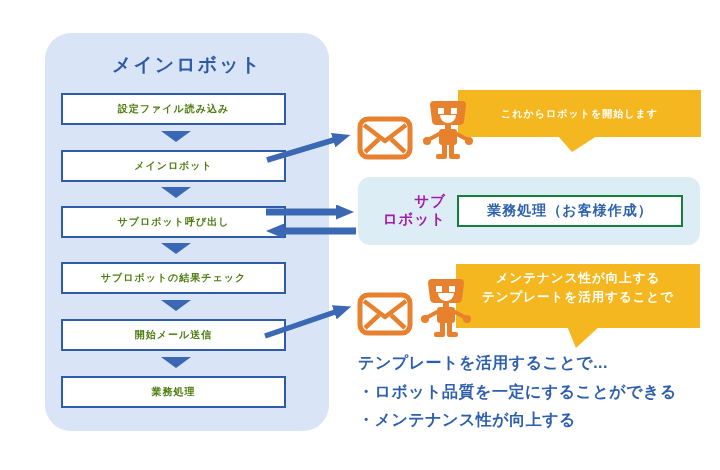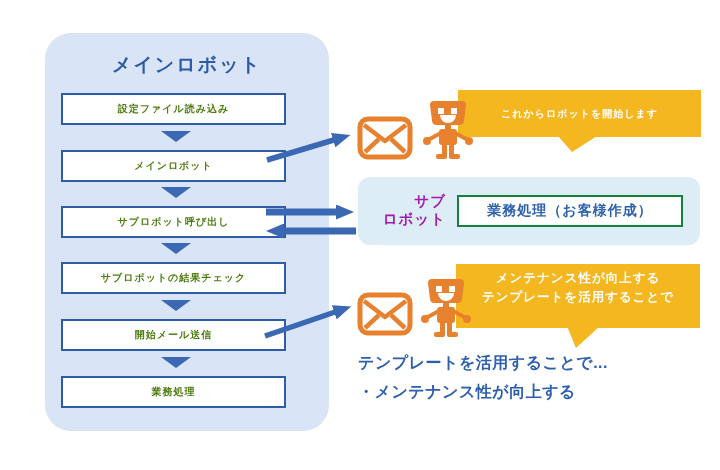--- a/index.html
+++ b/index.html
@@ -144,16 +144,17 @@
     <path d="M18 14 A 8 8 0 0 0 34 14 Z" fill="#ffffff"></path>
   </svg>
   <div class="bubble bubble2">
     <div>メンテナンス性が向上する</div>
     <div>テンプレートを活用することで</div>
     <div class="tail tail2"></div>
   </div>
 
   <div class="notes">
     <p class="notes-intro">テンプレートを活用することで...</p>
+    <p class="notes-bullet">・ロボット品質を一定にすることができる</p>
     <p class="notes-bullet">・メンテナンス性が向上する</p>
   </div>
 
 </div>
 
 </body></html>

